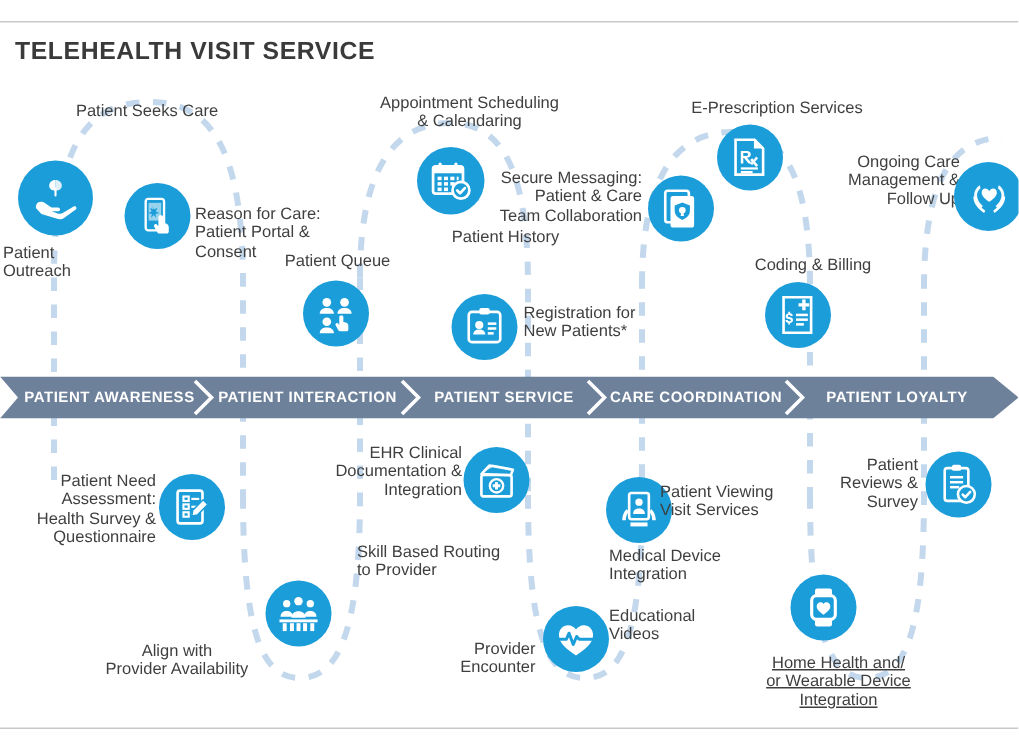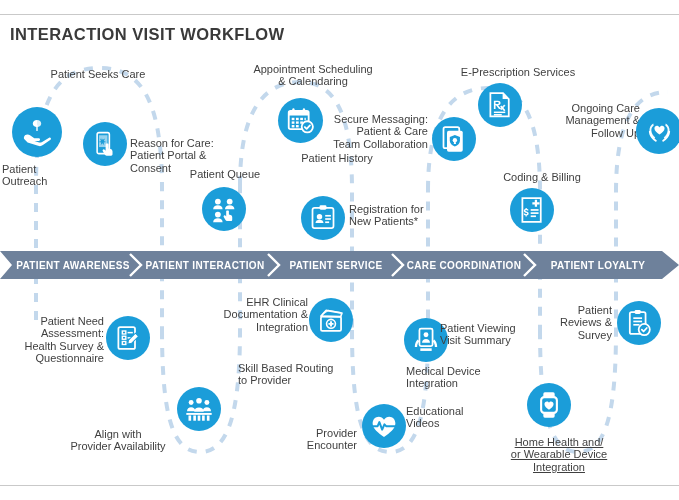--- a/index.html
+++ b/index.html
@@ -53,21 +53,21 @@
   .lbl.l{text-align:left;}
 </style>
 </head>
 <body>
 
 <div id="stage">
 
   <div class="rule top"></div>
   <div class="rule bottom"></div>
 
-  <div id="title">INTERACTION VISIT WORKFLOW</div>
+  <div id="title">TELEHEALTH VISIT SERVICE</div>
 
   <svg id="wave" viewBox="0 0 679 500">
     <g fill="none" stroke="#c3d8ec" stroke-width="4" stroke-linecap="butt" stroke-dasharray="9 9">
 
       <path d="M36,320 L36,185 C36,90 62,68 100,68 C138,68 162,95 162,188 L162,330"></path>
 
       <path d="M162,330 C162,420 174,452 200,452 C226,452 240,420 240,330 L240,185"></path>
 
       <path d="M240,185 C240,105 268,82 300,82 C332,82 352,108 352,190 L352,330"></path>
 
@@ -293,21 +293,21 @@
     <svg width="28" height="28" viewBox="0 0 32 32" fill="#fff">
       <rect x="8.5" y="3" width="15" height="20" rx="1.8" fill="none" stroke="#fff" stroke-width="2"></rect>
       <circle cx="16" cy="10" r="2.8"></circle>
       <path d="M11.5 19c0-2.7 2-4.1 4.5-4.1s4.5 1.4 4.5 4.1z"></path>
       <path d="M6.5 15.5c-2.2 2.2-3.3 5.2-3.3 8.4h2.7c0-2.5.8-4.8 2.5-6.5z"></path>
       <path d="M25.5 15.5c2.2 2.2 3.3 5.2 3.3 8.4h-2.7c0-2.5-.8-4.8-2.5-6.5z"></path>
       <path d="M9.5 25.5h13v3h-13z"></path>
     </svg>
   </div>
   <div class="lbl l" style="left:440px;top:322px;width:120px;">Patient Viewing
-Visit Summary</div>
+Visit Services</div>
 
   <div class="lbl l" style="left:406px;top:365px;width:110px;">Medical Device
 Integration</div>
 
   <div class="lbl l" style="left:406px;top:405px;width:100px;">Educational
 Videos</div>
 
   <div class="ico" style="left:527px;top:383px;width:44px;height:44px;">
     <svg width="28" height="28" viewBox="0 0 32 32" fill="#fff">
       <rect x="9.5" y="1.5" width="13" height="6" rx="1.8"></rect>

